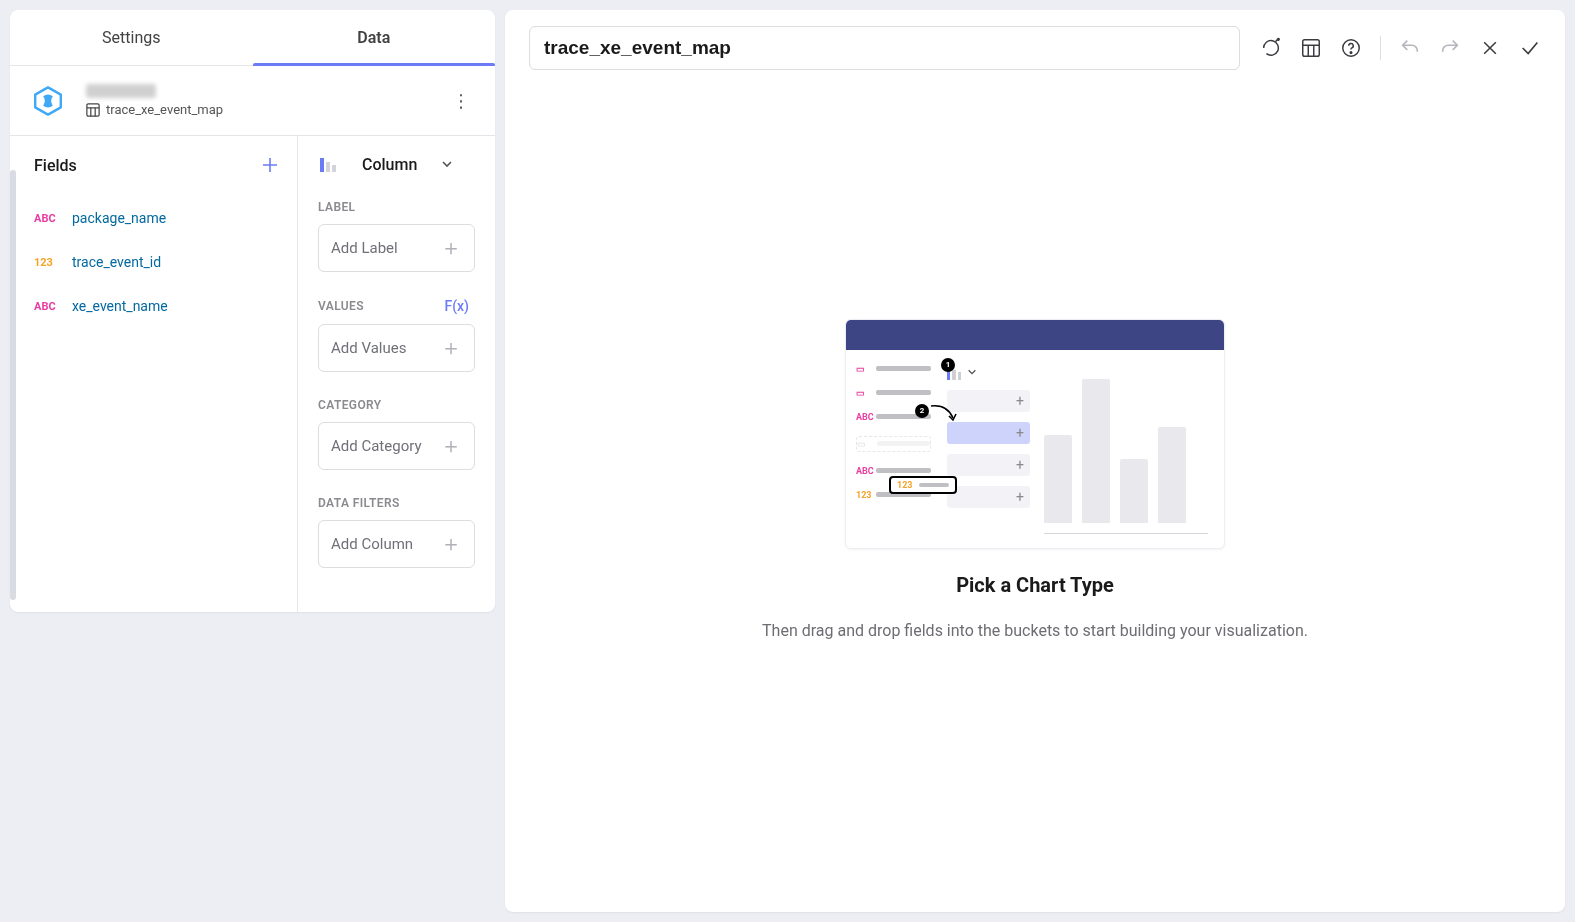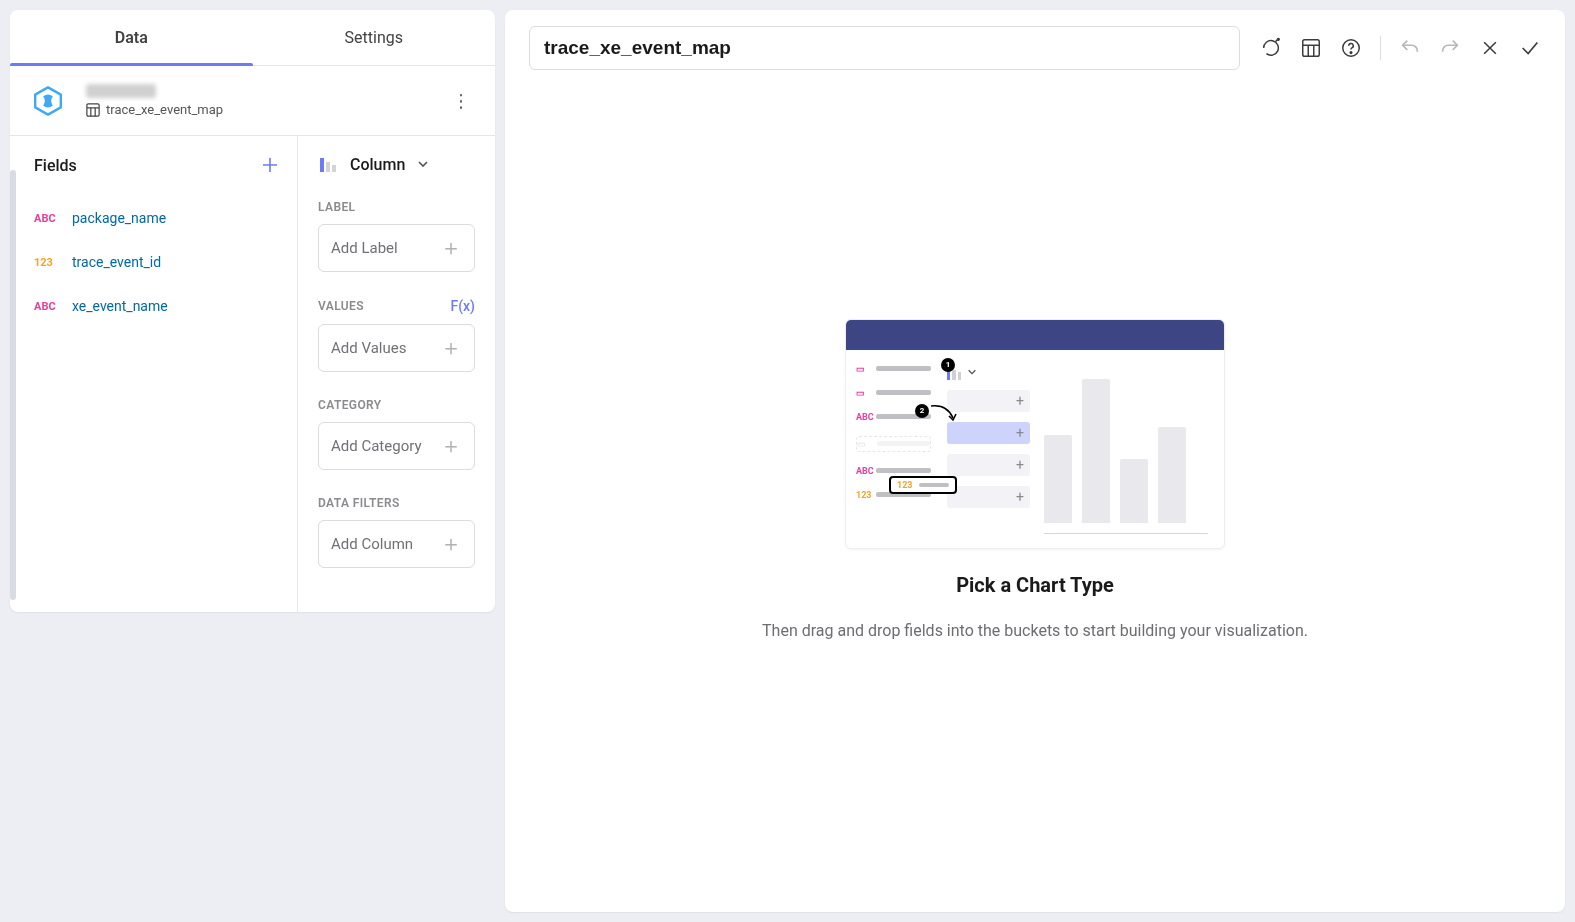--- a/index.html
+++ b/index.html
@@ -54,26 +54,26 @@
   .config-col { flex: 1; padding: 18px 20px; }
   .fields-header { display:flex; align-items:center; justify-content:space-between; margin-bottom: 20px; }
   .fields-header h3 { font-size: 16px; font-weight: 500; }
   .plus-btn { width:22px; height:22px; color:#6b7af7; cursor:pointer; display:flex;align-items:center;justify-content:center;}
   .field-item { display:flex; align-items:center; gap:12px; padding: 14px 0; cursor: grab; }
   .field-type { font-size: 11px; font-weight: 700; width: 26px; }
   .type-abc { color:#e83ea1; }
   .type-123 { color:#f5a328; }
   .field-name { font-size: 14px; color: #0369a1; }
 
-  .chart-type-row { display:flex; align-items:center; gap:12px; margin-bottom: 26px; cursor:pointer;}
+  .chart-type-row { display:flex; align-items:center; gap:24px; margin-bottom: 26px; cursor:pointer;}
   .chart-type-icon { width:20px; height:20px; }
   .chart-type-label { font-size:16px; font-weight:500; }
   .chevron { color:#555; }
 
-  .section-head { display:flex; align-items:center; justify-content:space-between; margin: 0 0 10px 0;}
+  .section-head { display:flex; align-items:center; justify-content:space-between; margin: 0 6px 10px 0;}
   .section-head h4 { font-size:12px; font-weight:600; color:#8a8a8f; letter-spacing:.4px; }
   .fx { color:#6b7af7; font-size:14px; font-weight:500; cursor:pointer; }
   .drop-box {
     border:1px solid #dcdce1; border-radius:6px;
     display:flex; align-items:center; justify-content:space-between;
     padding: 0 12px; height:48px; color:#707078; font-size:15px;
     margin-bottom: 26px; cursor:pointer;
   }
   .drop-box .plus { color:#b0b0b6; font-size:22px; font-weight:300; }
 
@@ -144,22 +144,22 @@
   }
 </style>
 </head>
 <body>
 
 <div class="left-panel-wrap">
 <div class="left-scroll"></div>
 <div class="left-panel">
 
   <div class="tab-bar">
+    <div class="tab">Settings</div>
     <div class="tab active">Data</div>
-    <div class="tab">Settings</div>
   </div>
 
   <div class="source-row">
     <div class="source-logo">
       <svg viewBox="0 0 40 40" width="32" height="32">
         <polygon points="20,3 36,12 36,28 20,37 4,28 4,12" fill="none" stroke="#3fa9f5" stroke-width="3" stroke-linejoin="round"></polygon>
         <path d="M14 14 Q20 10 26 14 Q22 20 26 26 Q20 30 14 26 Q18 20 14 14 Z" fill="#3fa9f5"></path>
       </svg>
     </div>
     <div class="source-meta">

